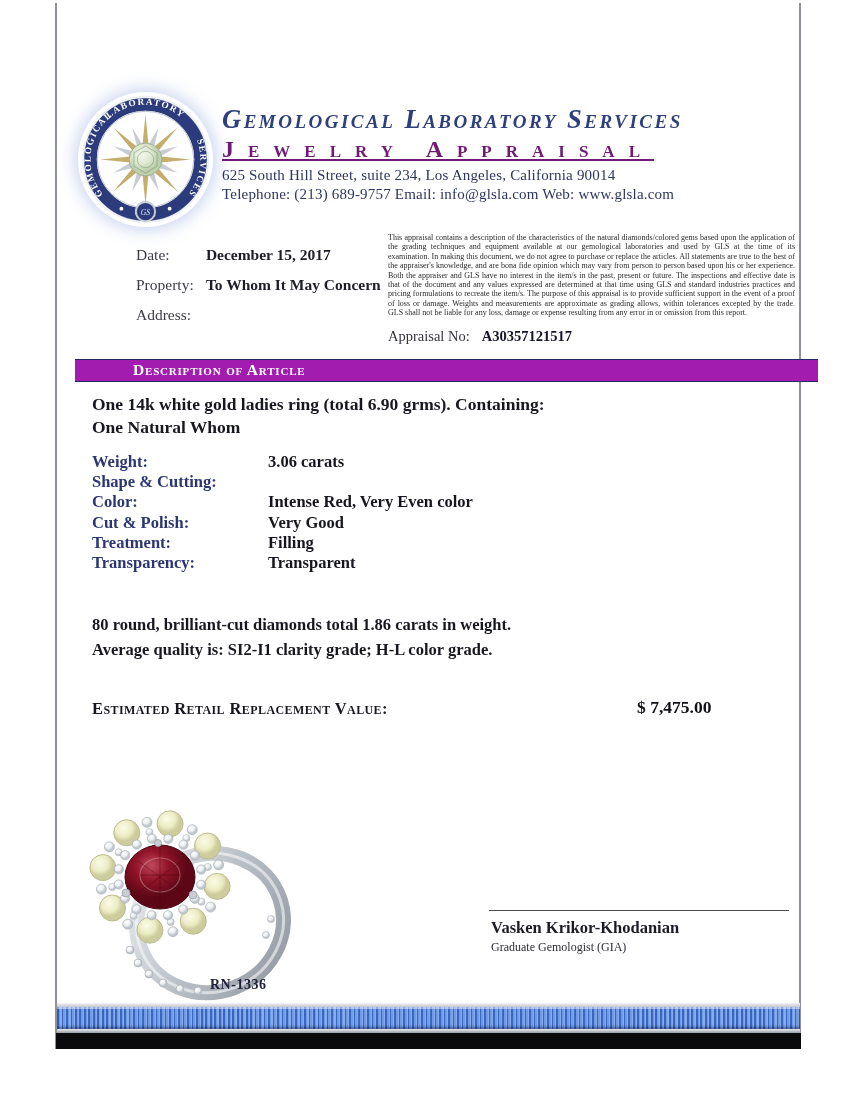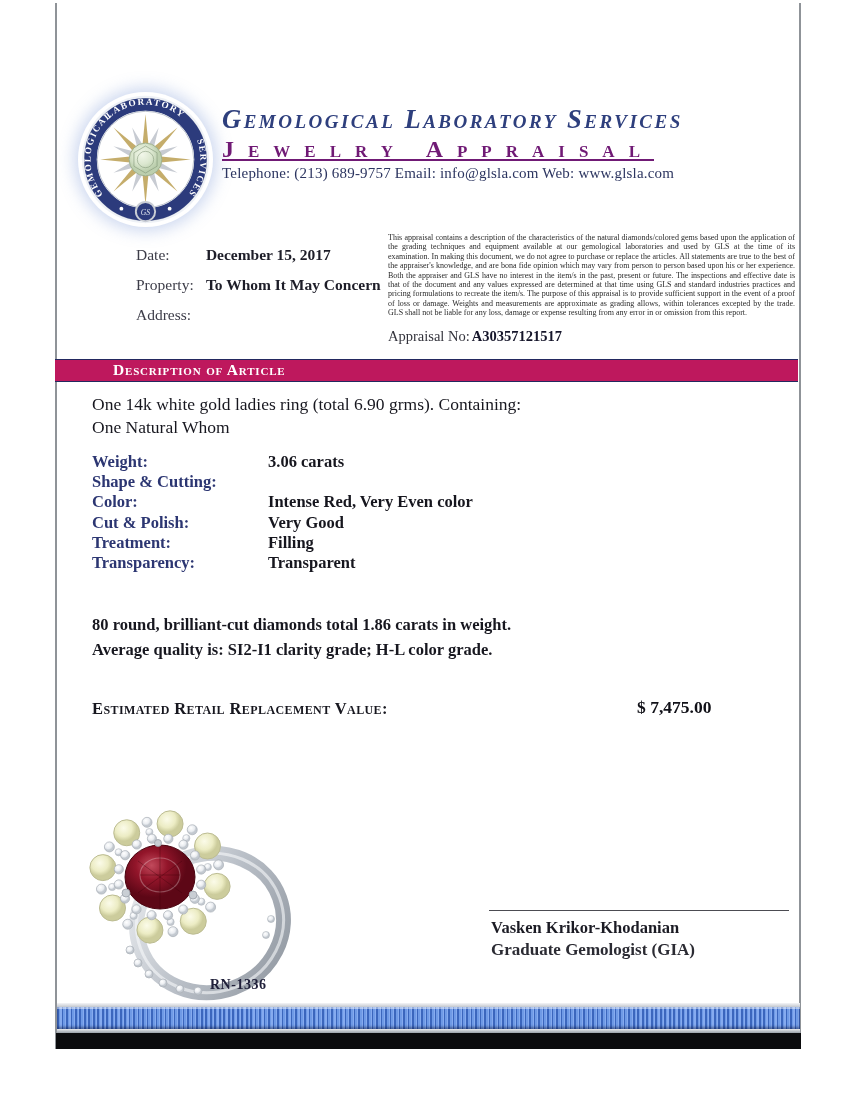--- a/index.html
+++ b/index.html
@@ -21,46 +21,46 @@
   .contact{font-size:15px;color:#2c3560;margin-top:2px;letter-spacing:.2px;}
 
   
   .meta-fields{position:absolute;left:92px;top:246px;font-size:15.5px;color:#3c3c48;margin-left:44px;}
   .meta-row{margin-bottom:13px;height:17px;}
   .meta-row .lbl{display:inline-block;width:66px;color:#3c3c48;}
   .meta-row .val{font-weight:bold;color:#1d1d28;}
   .disclaimer{position:absolute;left:388px;top:233px;width:407px;font-size:8px;line-height:9.4px;
               color:#2a2a2a;text-align:justify;}
   .appraisal-no{position:absolute;left:388px;top:328px;font-size:14.5px;color:#33333c;}
-  .appraisal-no .val{font-weight:bold;color:#15152a;margin-left:2px;}
-
-  
-  .banner{position:absolute;left:55px;top:359px;width:743px;height:21px;background:#be185d;
+  .appraisal-no .val{font-weight:bold;color:#15152a;margin-left:12px;}
+
+  
+  .banner{position:absolute;left:75px;top:359px;width:743px;height:21px;background:#a21caf;
           border-top:1px solid #23285f;border-bottom:1px solid #23285f;}
   .banner span{display:block;padding:1px 0 0 58px;color:#ffffff;font-weight:bold;
                font-variant:small-caps;font-size:15.5px;letter-spacing:.8px;}
-  .desc{position:absolute;left:92px;top:393px;width:640px;font-size:17.5px;font-weight:normal;
+  .desc{position:absolute;left:92px;top:393px;width:640px;font-size:17.5px;font-weight:bold;
         color:#17171f;line-height:23px;}
   .specs{position:absolute;left:92px;top:452px;font-size:16.5px;line-height:20.2px;}
   .spec-row{display:flex;}
   .spec-row .s-lbl{width:176px;font-weight:bold;color:#2c3672;}
   .spec-row .s-val{font-weight:bold;color:#16161e;}
   .notes{position:absolute;left:92px;top:612px;font-size:16.5px;font-weight:bold;color:#17171f;
          line-height:25px;}
   .erv-label{position:absolute;left:92px;top:699px;font-size:16.5px;font-weight:bold;
              font-variant:small-caps;color:#17171f;letter-spacing:.4px;}
   .erv-value{position:absolute;left:637px;top:697px;font-size:17.5px;font-weight:bold;color:#111118;}
 
   
   .ring-wrap{position:absolute;left:60px;top:805px;width:260px;height:200px;}
   .photo-ref{position:absolute;left:150px;top:172px;font-size:14px;font-weight:bold;color:#20203a;
              letter-spacing:.5px;}
   .sig-line{position:absolute;left:489px;top:910px;width:300px;border-top:1.5px solid #4c4c52;}
   .sig-name{position:absolute;left:491px;top:918px;font-size:16.5px;font-weight:bold;color:#1b1b24;}
-  .sig-title{position:absolute;left:491px;top:940px;font-size:17px;font-weight:bold;color:#2b2b33;}
+  .sig-title{position:absolute;left:491px;top:940px;font-size:12px;font-weight:normal;color:#2b2b33;}
 
   
   .rib-silver-top{position:absolute;left:57px;top:1003px;width:743px;height:4px;
     background:linear-gradient(#f4f5f7,#c2c7cd);}
   .rib-stripes{position:absolute;left:57px;top:1007px;width:743px;height:22px;
     background:repeating-linear-gradient(90deg,#3b66bd 0 1.5px,#6f9ae6 1.5px 3px,#86abef 3px 4.5px);
     box-shadow:inset 0 2px 0 rgba(255,255,255,.45), inset 0 -2px 3px rgba(0,0,30,.4);}
   .rib-silver-bot{position:absolute;left:57px;top:1029px;width:743px;height:4px;
     background:linear-gradient(#e8eaee,#9aa0a8);}
   .rib-black{position:absolute;left:56px;top:1033px;width:745px;height:16px;background:#0b0b0d;}
@@ -120,20 +120,21 @@
       <circle cx="45" cy="121" r="2" fill="#ffffff"></circle>
       <circle cx="95" cy="121" r="2" fill="#ffffff"></circle>
       <circle cx="70" cy="124" r="10" fill="#2c3b7c" stroke="#c9cdd4" stroke-width="2"></circle>
       <text x="70" y="127.5" text-anchor="middle" font-size="8" font-style="italic" fill="#dfe4ee" font-family="Liberation Serif, DejaVu Serif, serif">GS</text>
     </svg>
   </div>
 
   <div class="head-text">
     <div class="company">Gemological Laboratory Services</div>
     <div class="doctype">Jewelry Appraisal</div>
+    <div class="addr">625 South Hill Street, suite 234, Los Angeles, California 90014</div>
     <div class="contact">Telephone: (213) 689-9757   Email: info@glsla.com   Web: www.glsla.com</div>
   </div>
 
   <div class="meta-fields">
     <div class="meta-row">
       <span class="lbl">Date:</span>
       <span class="val">December 15, 2017</span>
     </div>
     <div class="meta-row">
       <span class="lbl">Property:</span>

